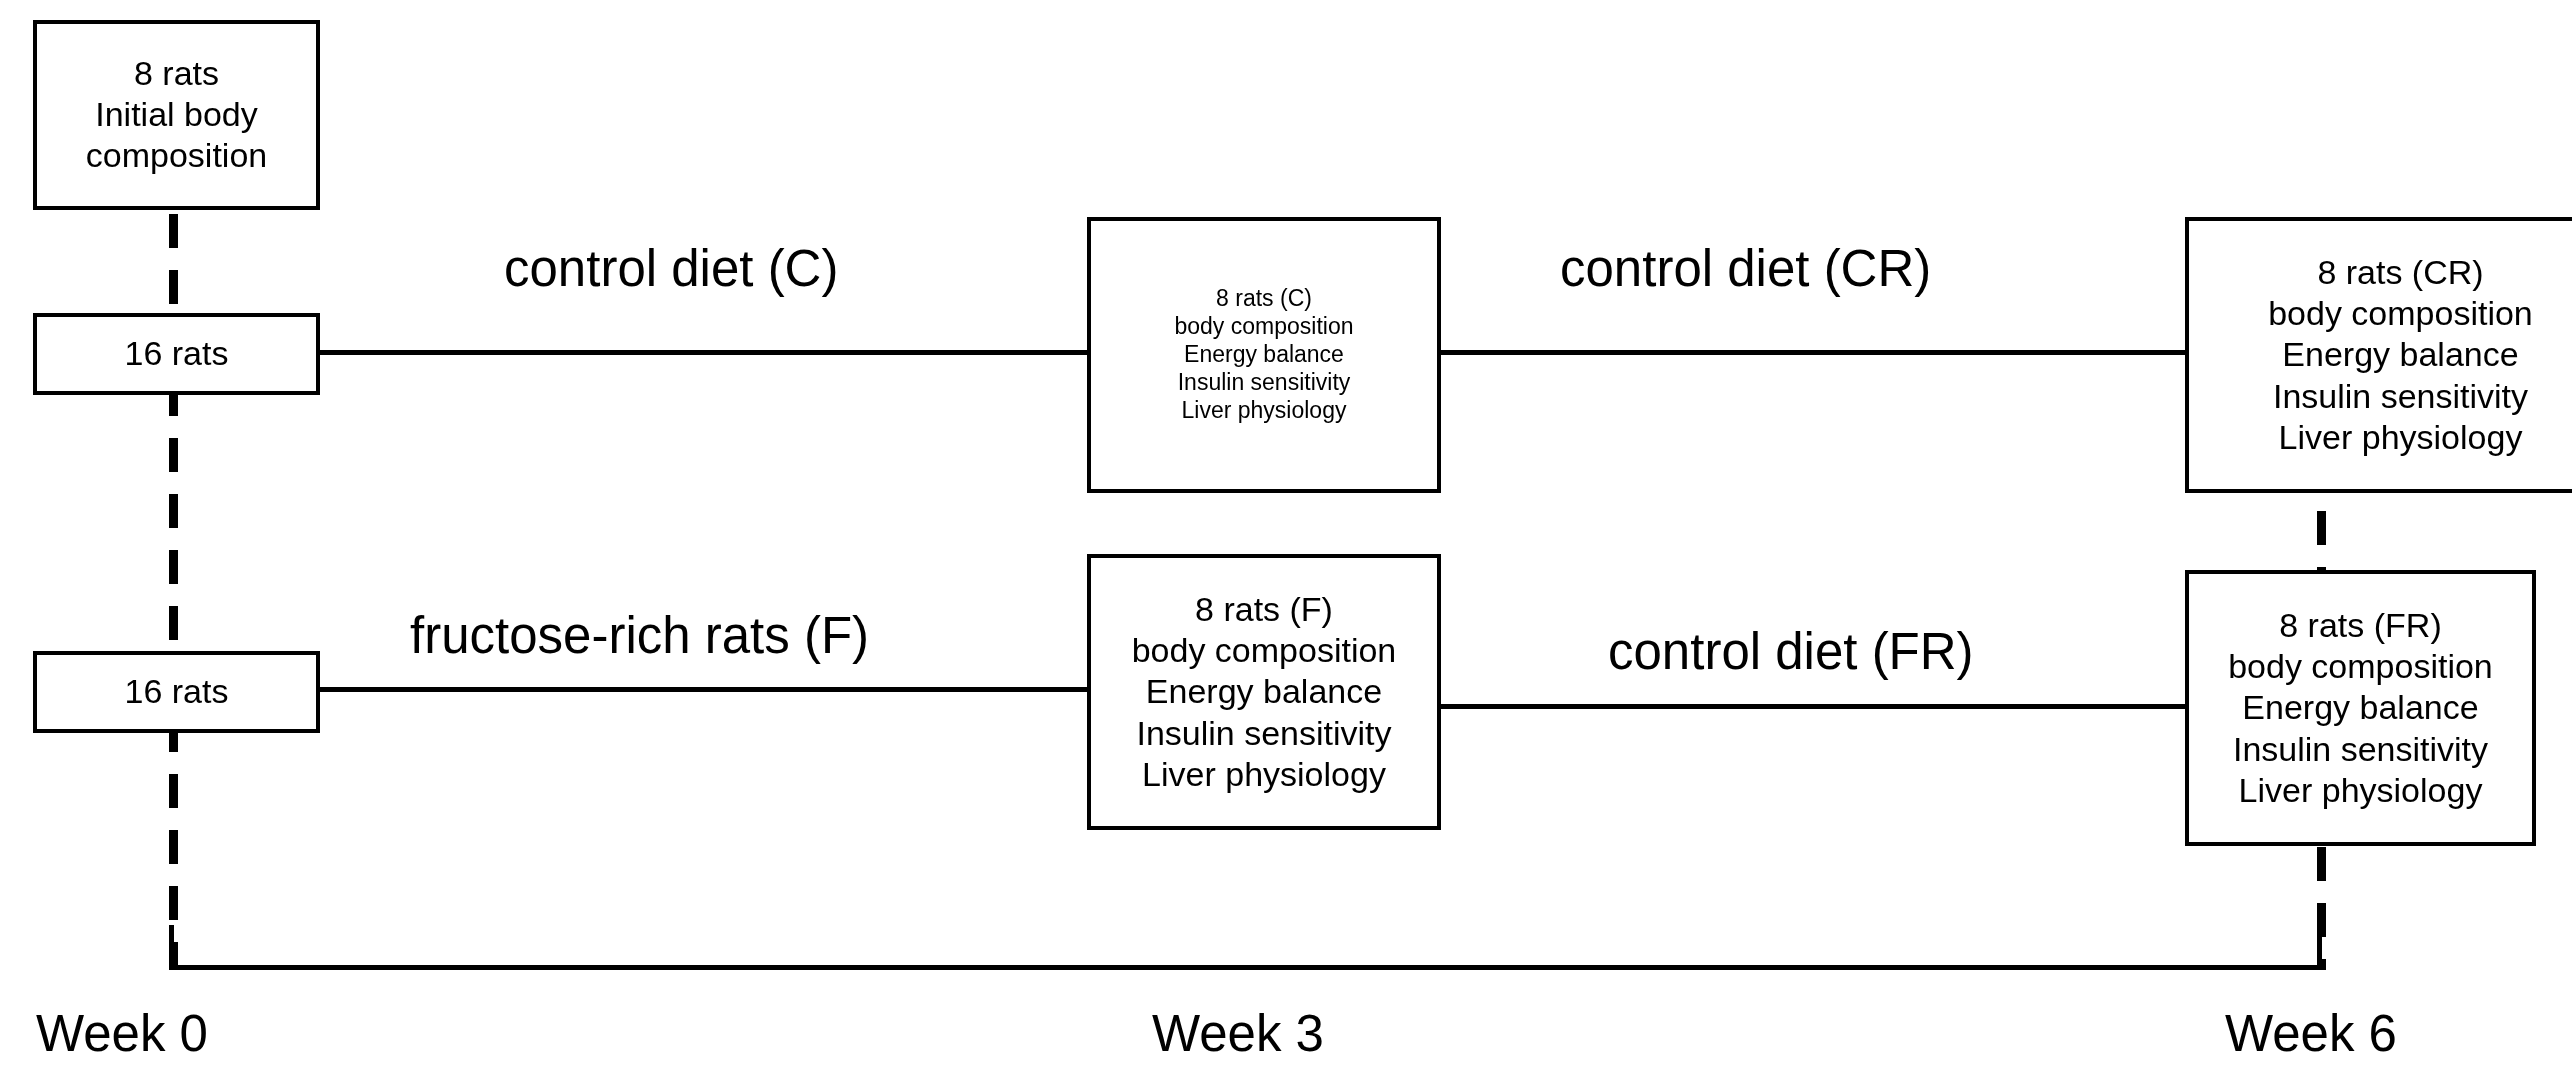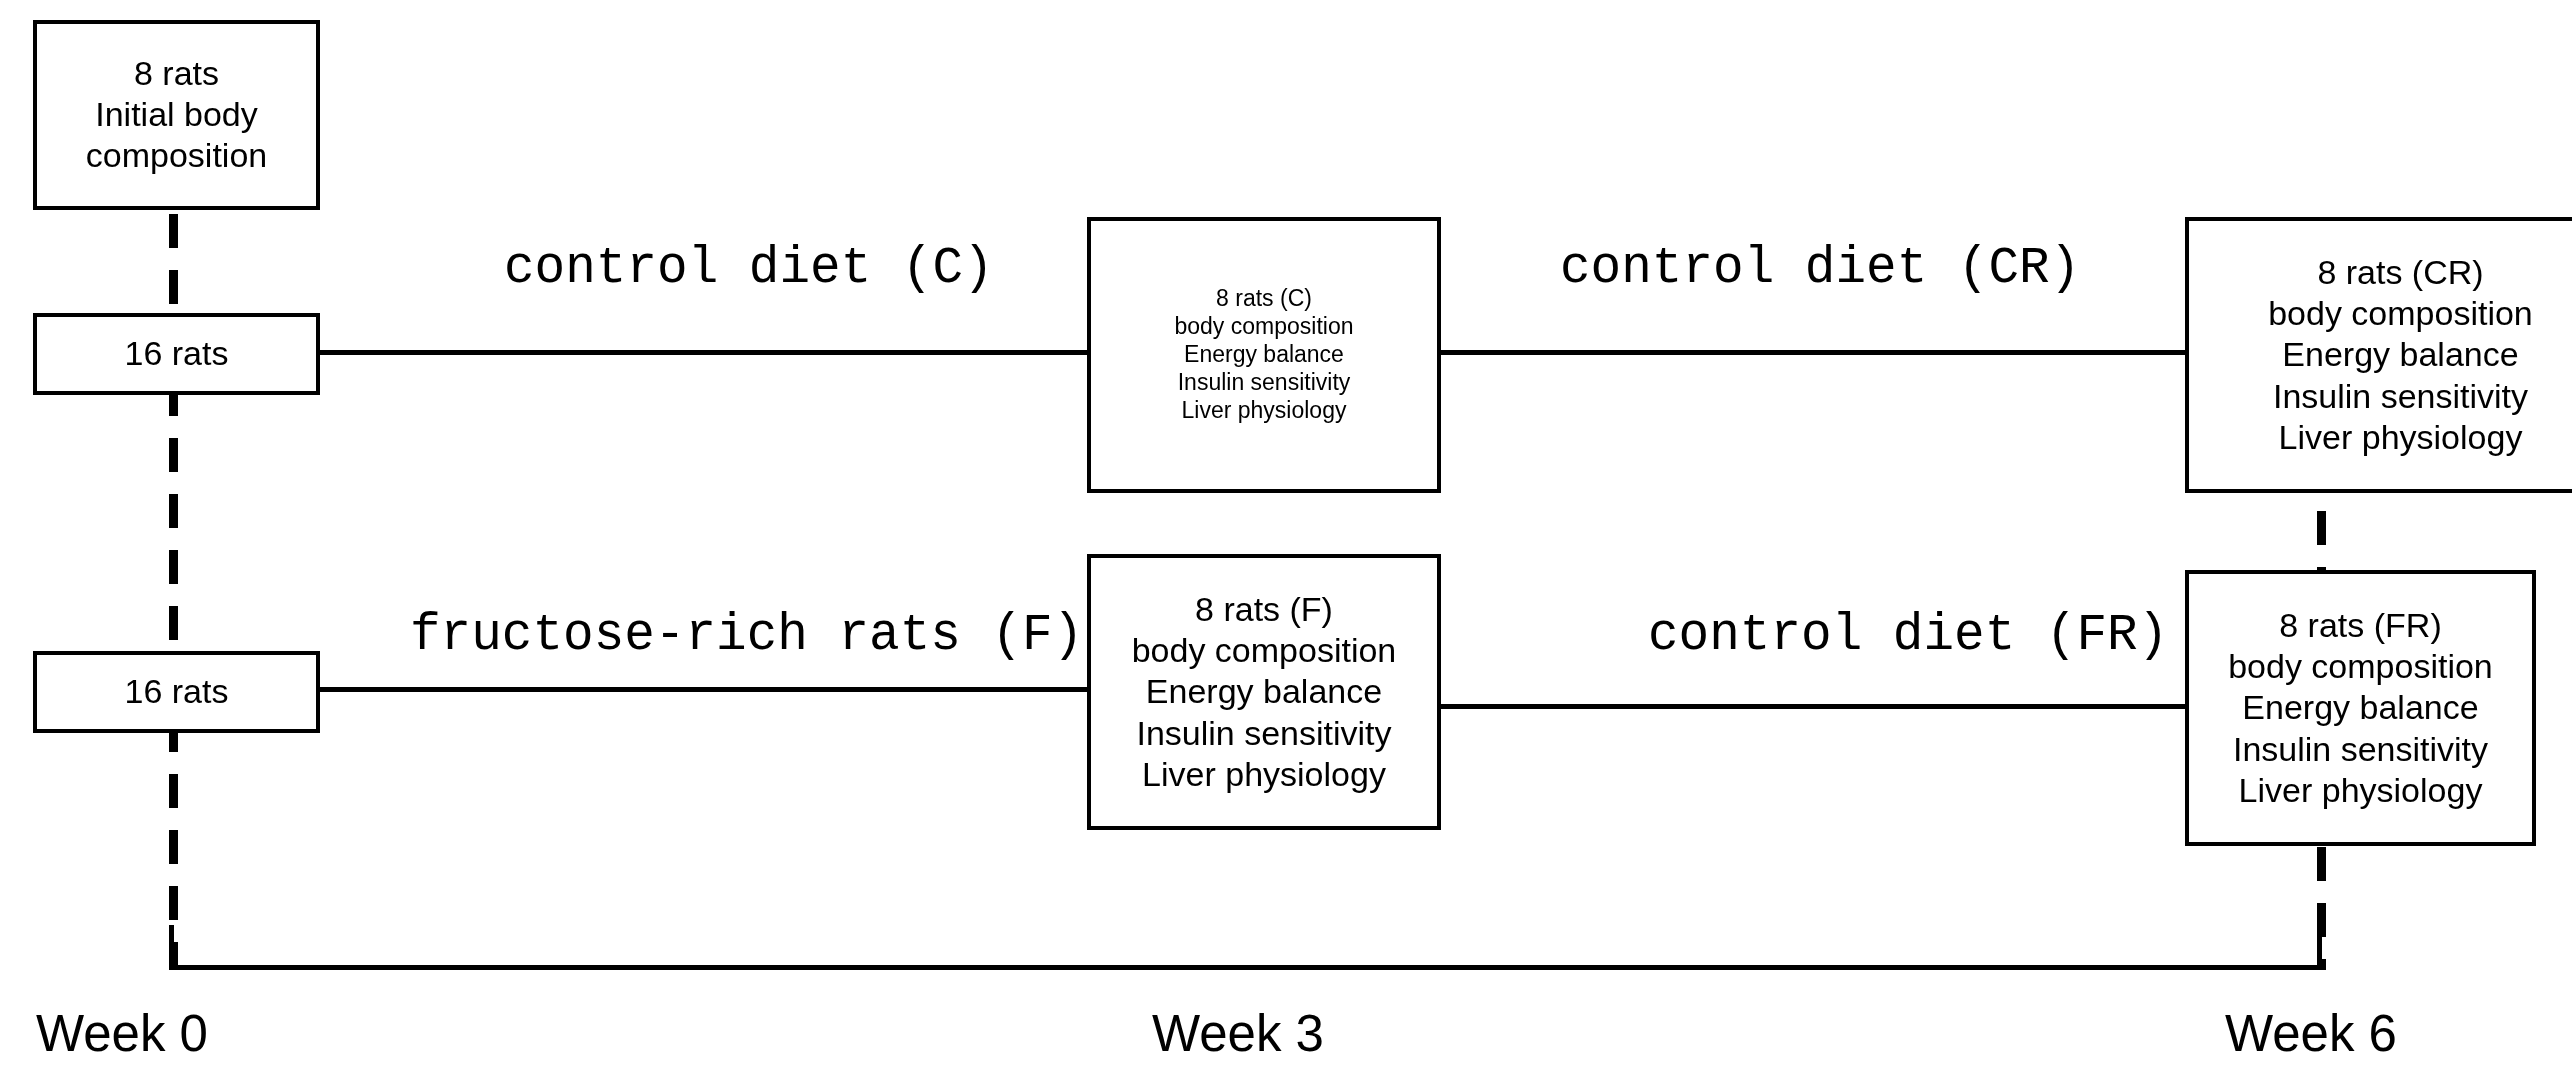--- a/index.html
+++ b/index.html
@@ -70,26 +70,25 @@
     background-repeat: repeat-y;
   }
 
   
   .arm-label {
     position: absolute;
     font-size: 51px;
     line-height: 1;
     white-space: nowrap;
     z-index: 5;
-    font-family: Liberation Mono, monospace;
   }
   #label-control-c   { left: 504px;  top: 243px; }
   #label-fructose-f  { left: 410px;  top: 610px; }
   #label-control-cr  { left: 1560px; top: 243px; }
-  #label-control-fr  { left: 1608px; top: 610px; margin-left: 40px; }
+  #label-control-fr  { left: 1608px; top: 626px; }
 
   
   .week-label {
     position: absolute;
     font-size: 51px;
     line-height: 1;
     white-space: nowrap;
     z-index: 5;
   }
   #week-0 { left: 36px;   top: 1008px; }

